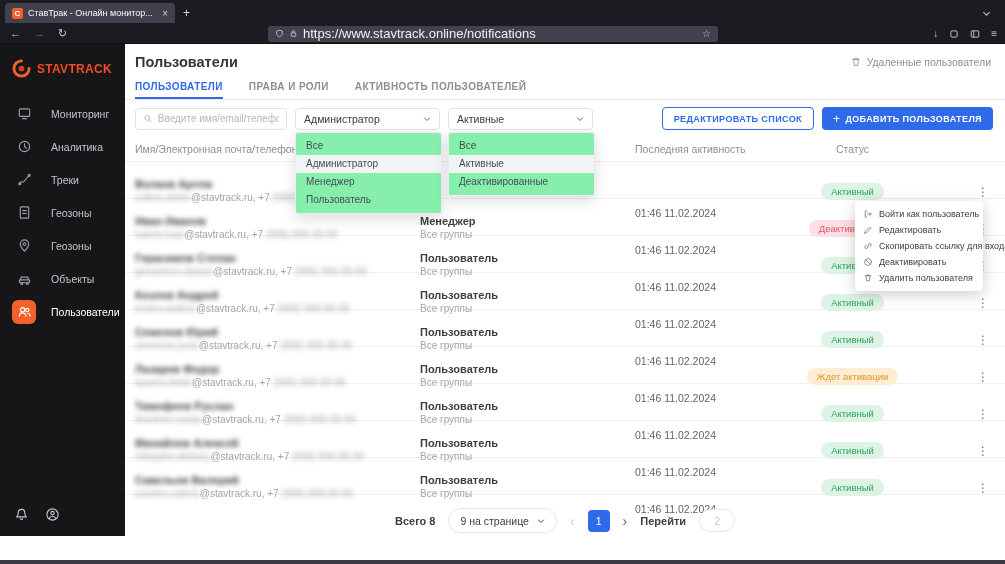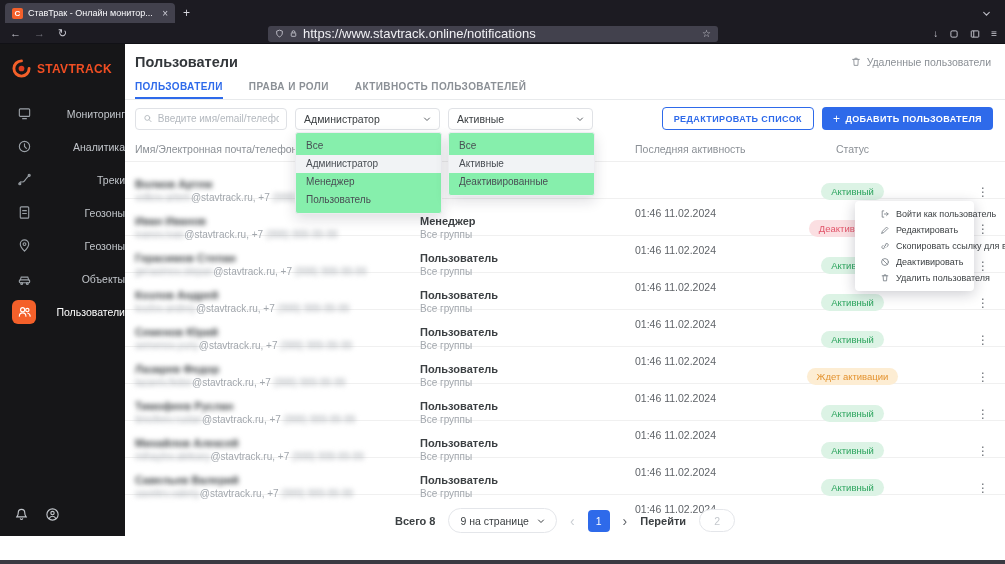--- a/index.html
+++ b/index.html
@@ -23,21 +23,21 @@
 .url-text{color:#f0f0f4;font-size:13px;flex:1;white-space:nowrap;overflow:hidden;}
 .star{color:#c9c9d2;font-size:10px;cursor:pointer;}
 .nav-right{position:absolute;right:8px;top:0;height:21px;display:flex;align-items:center;gap:11px;color:#c9c9d2;font-size:10px;}
 
 
 .app{display:flex;height:492px;}
 .sidebar{width:125px;background:#161618;flex:none;display:flex;flex-direction:column;}
 .logo{display:flex;align-items:center;gap:6px;padding:15px 8px 13px 12px;}
 .logo-text{font-size:12px;font-weight:bold;color:#f04e23;letter-spacing:.3px;}
 .side-nav{flex:1;margin-top:6px;}
-.side-item{display:flex;align-items:center;gap:15px;height:33px;padding-left:12px;cursor:pointer;justify-content:space-between;}
+.side-item{display:flex;align-items:center;gap:15px;height:33px;padding-left:12px;cursor:pointer;}
 .icon-box{width:24px;height:24px;border-radius:6px;display:flex;align-items:center;justify-content:center;flex:none;color:#9aa0a6;}
 .side-label{font-size:10.5px;color:#c2c6cb;}
 .side-item.active .icon-box{background:#f4602a;color:#fff;}
 .side-item.active .side-label{color:#fff;}
 .side-bottom{display:flex;gap:16px;padding:10px 14px 14px;color:#c2c6cb;}
 .side-bottom .sb-ic{cursor:pointer;}
 
 
 .content{flex:1;background:#fff;position:relative;overflow:hidden;}
 .content-head{display:flex;align-items:center;justify-content:space-between;padding:10px 14px 5px 10px;}
@@ -84,21 +84,21 @@
 .pagination{display:flex;align-items:center;justify-content:center;gap:13px;padding-top:13px;}
 .pg-total,.pg-goto-label{font-size:11px;font-weight:bold;color:#3c4043;}
 .pg-select{height:25px;border:1px solid #e4e6ea;border-radius:13px;display:flex;align-items:center;gap:8px;padding:0 11px;font-size:10.5px;color:#3c4043;cursor:pointer;}
 .pg-prev{color:#c9cdd2;font-size:14px;}
 .pg-next{color:#5f6368;font-size:14px;cursor:pointer;}
 .pg-page{width:22px;height:22px;background:#2e6aea;color:#fff;border-radius:4px;display:flex;align-items:center;justify-content:center;font-size:10.5px;cursor:pointer;}
 .pg-goto{width:36px;height:23px;border:1px solid #e4e6ea;border-radius:12px;text-align:center;font-size:10.5px;color:#9aa0a6;outline:none;font-family:inherit;}
 .pg-goto::placeholder{color:#c4c8cd;}
 
 
-.context-menu{position:absolute;left:730px;top:157px;width:119px;background:#fff;border-radius:4px;box-shadow:0 3px 14px rgba(20,20,40,.22);padding:5px 17px;z-index:30;}
+.context-menu{position:absolute;left:730px;top:157px;width:128px;background:#fff;border-radius:4px;box-shadow:0 3px 14px rgba(20,20,40,.22);padding:5px 0;z-index:30;}
 .cm-item{display:flex;align-items:center;gap:6px;height:16px;padding:0 8px;font-size:9px;color:#3c4043;cursor:pointer;white-space:nowrap;}
 .cm-item .cm-ic{color:#7d838a;flex:none;}
 
 
 .taskbar{height:28px;background:#3a3a42;display:flex;align-items:center;padding:0 2px;position:relative;margin-top:24px;}
 .tb-icon{width:27px;height:28px;display:flex;align-items:center;justify-content:center;cursor:pointer;}
 .tb-tray{position:absolute;right:5px;top:0;height:28px;display:flex;align-items:center;gap:7px;color:#e4e6ec;}
 .tb-clock{font-size:8px;text-align:right;line-height:1.35;color:#fff;}
 .tray-ic{cursor:pointer;}
 </style>

